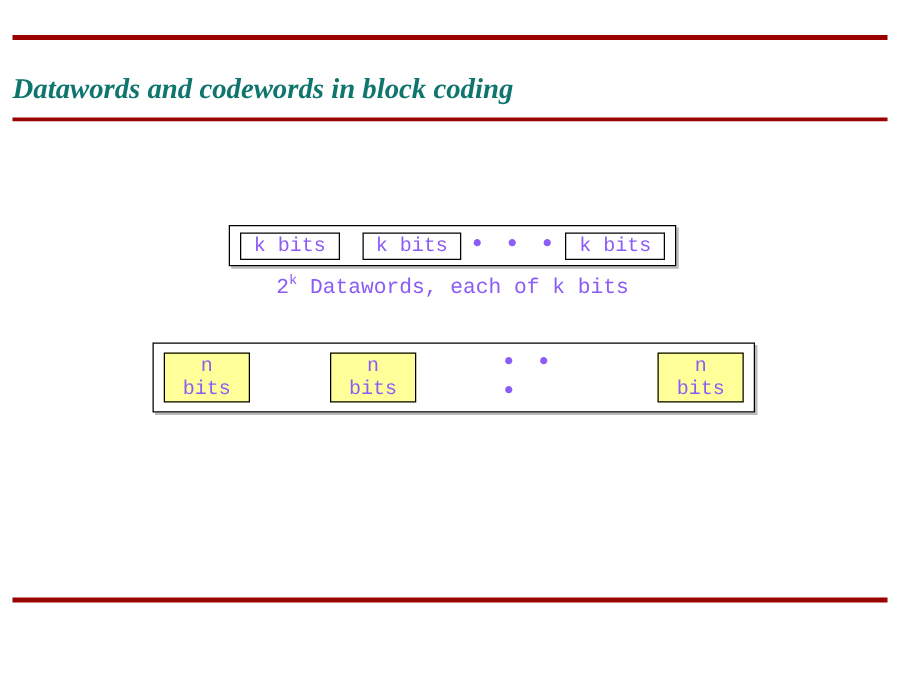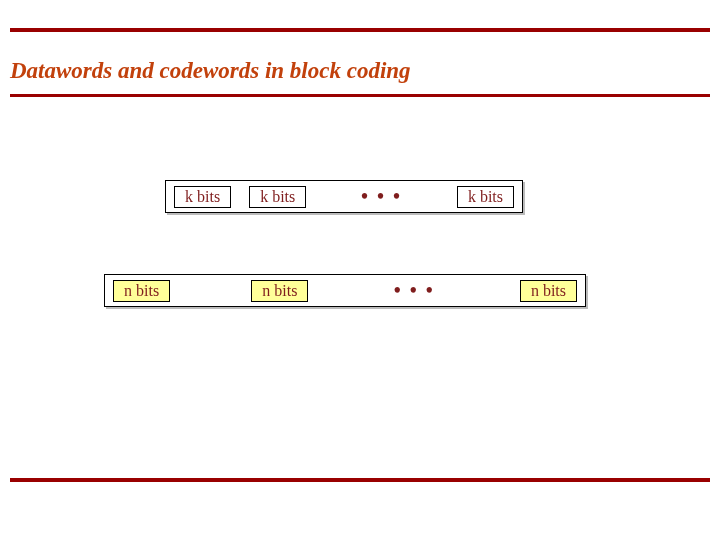--- a/index.html
+++ b/index.html
@@ -19,44 +19,44 @@
     height: 4px;
     background: #990000;
   }
   .title {
     position: absolute;
     top: 58px;
     left: 10px;
     font-style: italic;
     font-weight: bold;
     font-size: 23px;
-    color: #c2410c;
+    color: #0f766e;
   }
   .title-rule {
     position: absolute;
     top: 94px;
     left: 10px;
     width: 700px;
     height: 3px;
     background: #990000;
   }
   .bottom-rule {
     position: absolute;
     top: 478px;
     left: 10px;
     width: 700px;
     height: 4px;
     background: #990000;
   }
   .diagram {
     position: absolute;
-    left: 104px;
+    left: 122px;
     width: 480px;
-    font-family: Liberation Serif, serif;
-    color: #7f1d1d;
+    font-family: Liberation Mono, monospace;
+    color: #8b5cf6;
   }
   .row1 { top: 180px; }
   .row2 { top: 274px; }
   .boxrow {
     display: flex;
     align-items: center;
     border: 1px solid #000;
     box-shadow: 2px 2px 0 #bbb;
     background: #fff;
     padding: 4px 8px;
@@ -98,20 +98,23 @@
 <div class="diagram row1">
   <div class="boxrow">
     <span class="cell cell-white">k bits</span>
     <span class="gap"></span>
     <span class="cell cell-white">k bits</span>
     <span class="gap-lg"></span>
     <span class="dots">• • •</span>
     <span class="gap-lg"></span>
     <span class="cell cell-white">k bits</span>
   </div>
+  <div class="caption">
+    <span>2</span><sup>k</sup><span> Datawords, each of k bits</span>
+  </div>
 </div>
 
 <div class="diagram row2">
   <div class="boxrow">
     <span class="cell cell-yellow">n bits</span>
     <span class="gap-lg"></span>
     <span class="cell cell-yellow">n bits</span>
     <span class="gap-lg"></span>
     <span class="dots">• • •</span>
     <span class="gap-lg"></span>

